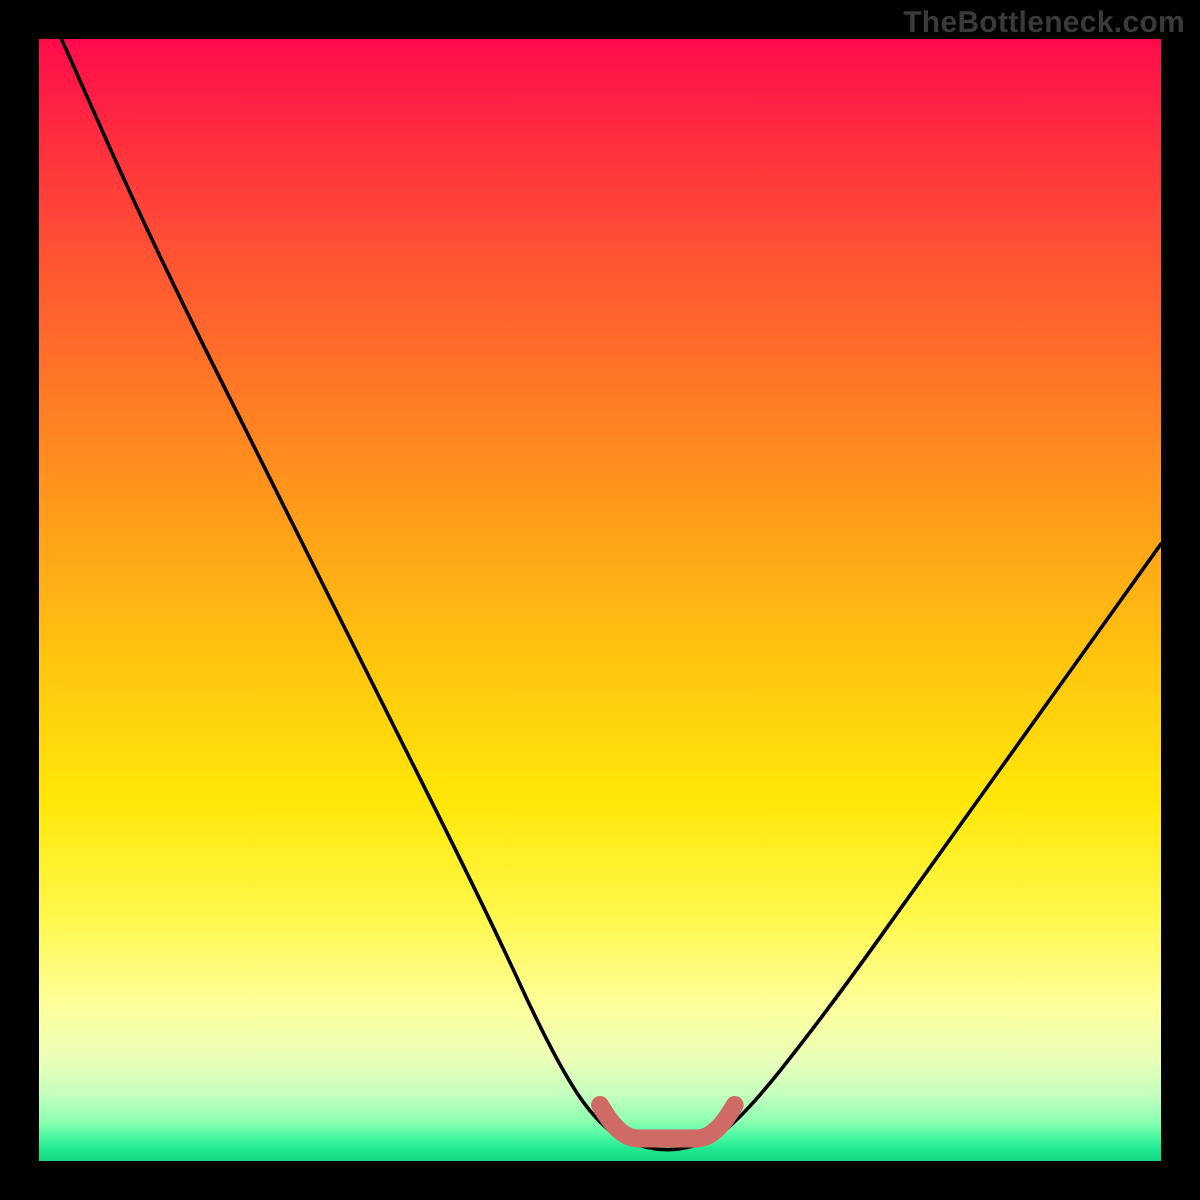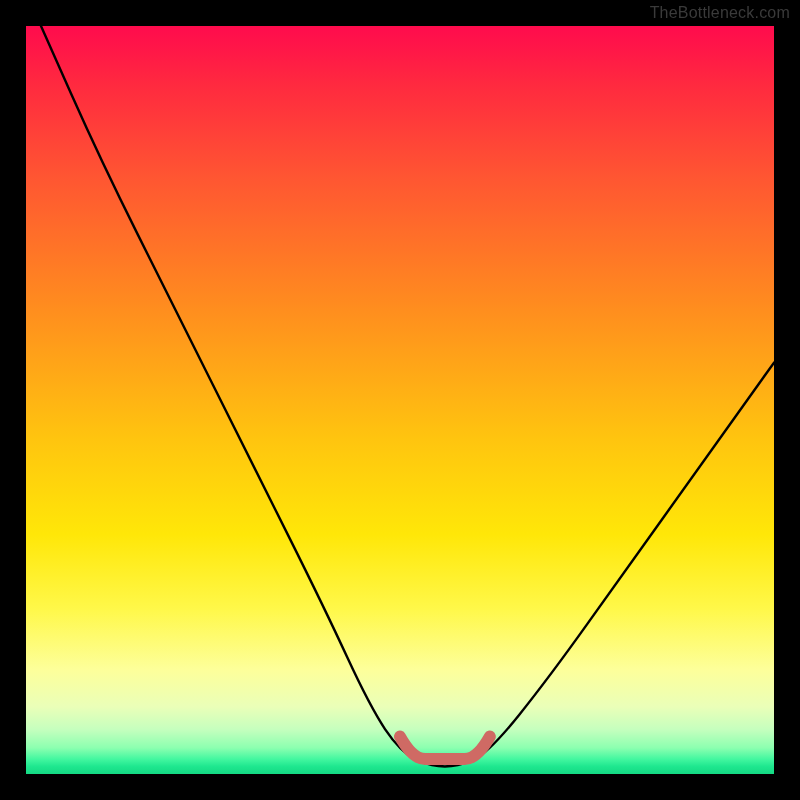--- a/index.html
+++ b/index.html
@@ -40,22 +40,22 @@
       #43f7a0 98%,
       #1ee78f 99%,
       #14d983 100%
     );
   }
   .watermark {
     position: absolute;
     top: 4px;
     right: 10px;
     color: #3a3a3a;
-    font-size: 16px;
-    font-weight: 400;
+    font-size: 20px;
+    font-weight: 700;
     letter-spacing: 0.2px;
     z-index: 5;
   }
   svg.curve {
     position: absolute;
     left: 0;
     top: 0;
     width: 748px;
     height: 748px;
     z-index: 3;

